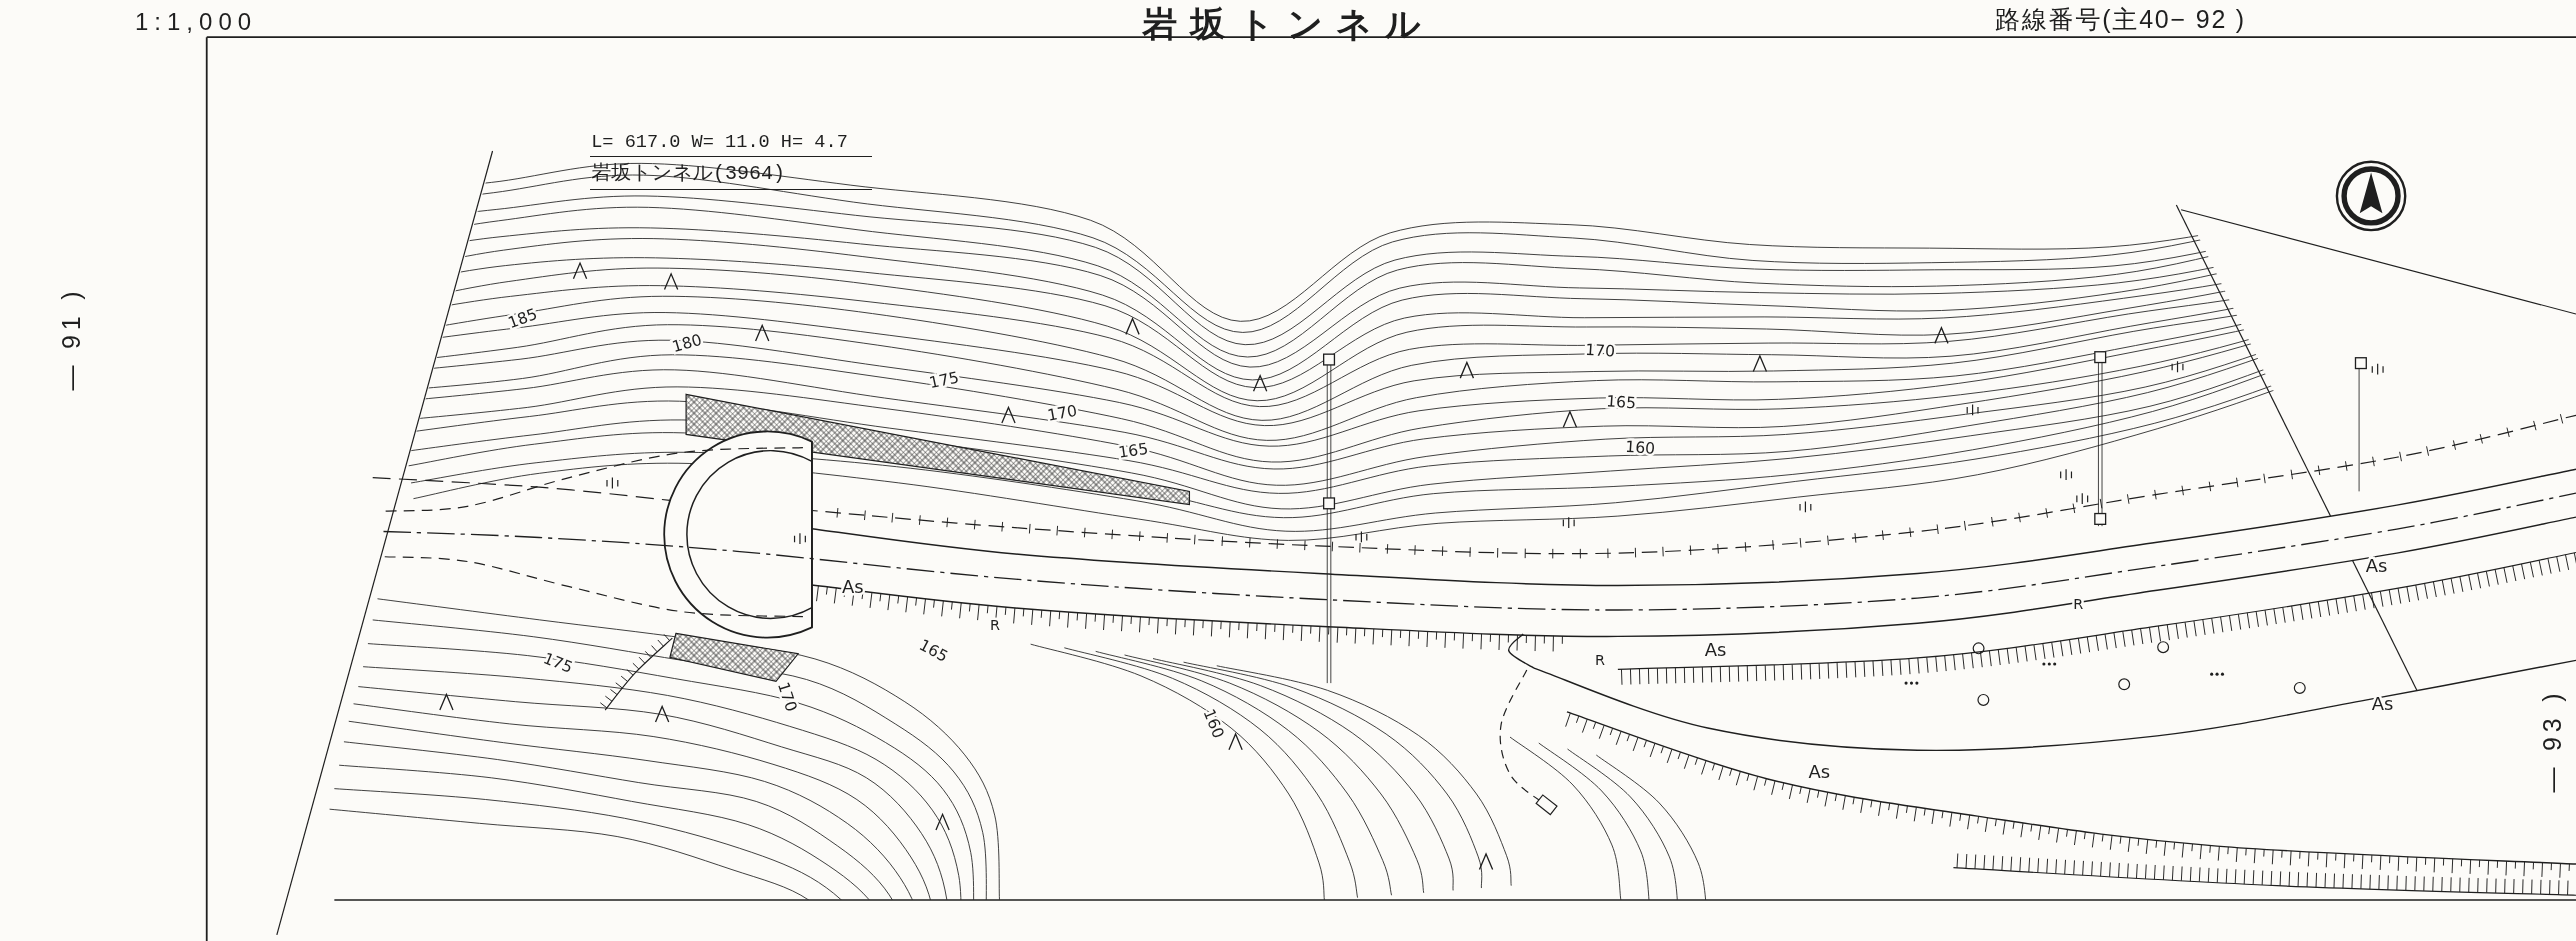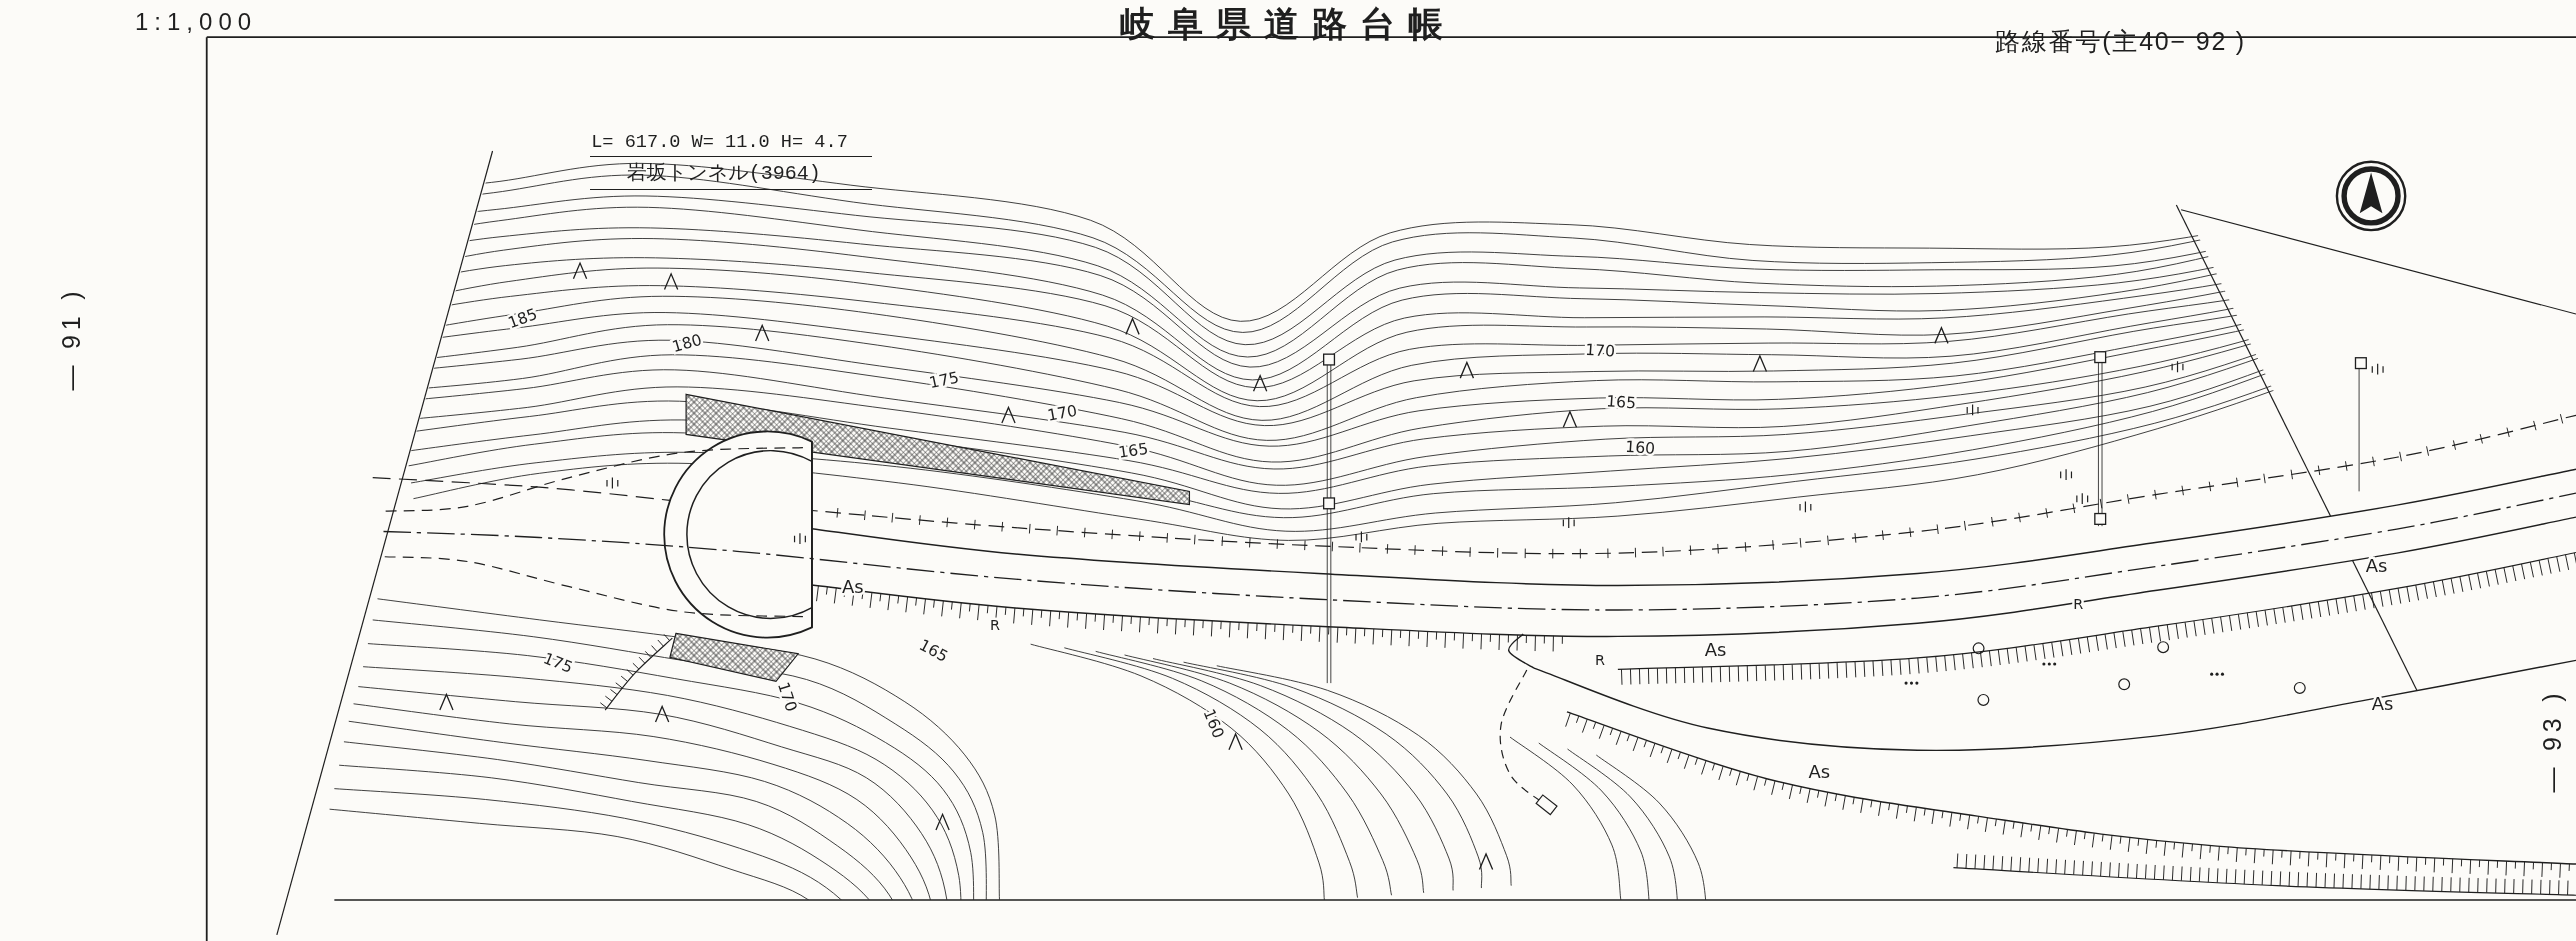--- a/index.html
+++ b/index.html
@@ -16,36 +16,36 @@
   #map { position: absolute; left: 0; top: 0; }
   .hdr-scale {
     position: absolute; left: 109px; top: 8.4px;
     font-size: 24px; letter-spacing: 6px; white-space: nowrap; margin-left: 26px;
   }
   .hdr-title {
     position: absolute; left: 50%; top: 1.2px; transform: translateX(-50%);
     font-size: 35px; font-weight: bold; letter-spacing: 13px; white-space: nowrap;
   }
   .hdr-route {
-    position: absolute; left: 1995px; top: 25px;
+    position: absolute; left: 1995px; top: 3px;
     font-size: 25px; letter-spacing: 1.8px; white-space: nowrap;
   }
   .sheet {
     position: absolute; width: 156px; text-align: center;
     font-size: 25px; letter-spacing: 4.8px; white-space: nowrap;
     transform: rotate(-90deg); transform-origin: center;
   }
   .sheet-left  { left: -7.2px;  top: 324px; }
   .sheet-right { left: 2474px; top: 726px; }
   .tunnel-label { position: absolute; left: 590px; top: 132px; }
   .tunnel-label .trow {
     font-size: 18.6px; border-bottom: 1.5px solid #1f1f1f;
     padding: 0 15.6px 3px 1.2px; white-space: nowrap; width: fit-content; min-width: 282px; font-family: Liberation Mono, monospace;
   }
-  .tunnel-label .trow + .trow { font-size: 20px; padding-top: 2.4px; text-align: center; }
+  .tunnel-label .trow + .trow { font-size: 20px; padding-top: 2.4px; }
 
   
   .c      { fill: none; stroke: #2b2b2b; stroke-width: 1.5; }
   .edge   { fill: none; stroke: #1f1f1f; stroke-width: 2.4; }
   .edge2  { fill: none; stroke: #1f1f1f; stroke-width: 2;   }
   .thin   { stroke: #1f1f1f; stroke-width: 1.6; }
   .chain  { fill: none; stroke: #1f1f1f; stroke-width: 2.2; stroke-dasharray: 46 10 7 10; }
   .dashed { fill: none; stroke: #1f1f1f; stroke-width: 2;   stroke-dasharray: 18 12; }
   #map text {
     font-family: "DejaVu Sans", "Liberation Sans", sans-serif;
@@ -678,21 +678,21 @@
         <text x="3460" y="1016" font-size="24">R</text>
       </g>
     <g id="north">
       <circle cx="3957" cy="327" r="57" fill="#fcfbf8" stroke="#1f1f1f" stroke-width="4"></circle>
       <circle cx="3957" cy="327" r="45" fill="none" stroke="#1f1f1f" stroke-width="9"></circle>
       <path d="M3957,288 L3938,356 L3957,344 L3976,356 Z" fill="#1f1f1f"></path>
     </g>
   </svg>
 
   <div class="hdr-scale">1:1,000</div>
-  <div class="hdr-title">岐阜県道路台帳</div>
+  <div class="hdr-title">岩坂トンネル</div>
   <div class="hdr-route">路線番号(主40− 92 )</div>
   <div class="sheet sheet-left">— 91 )</div>
   <div class="sheet sheet-right">— 93 )</div>
 
   <div class="tunnel-label">
     <div class="trow">L= 617.0  W= 11.0  H= 4.7</div>
     <div class="trow">岩坂トンネル(3964)</div>
   </div>
 
 </div>

